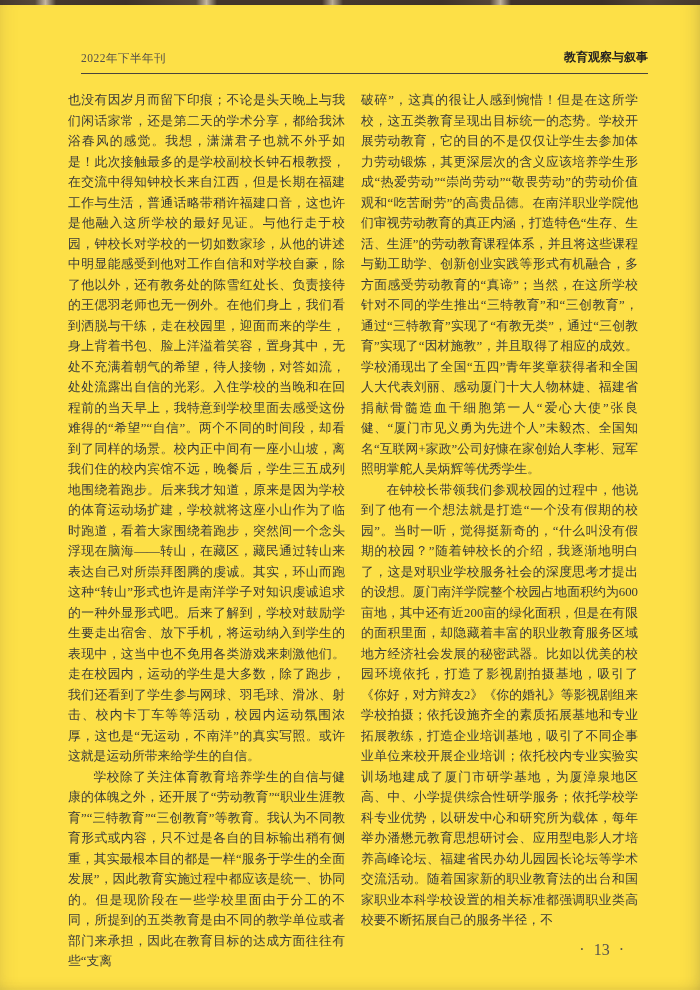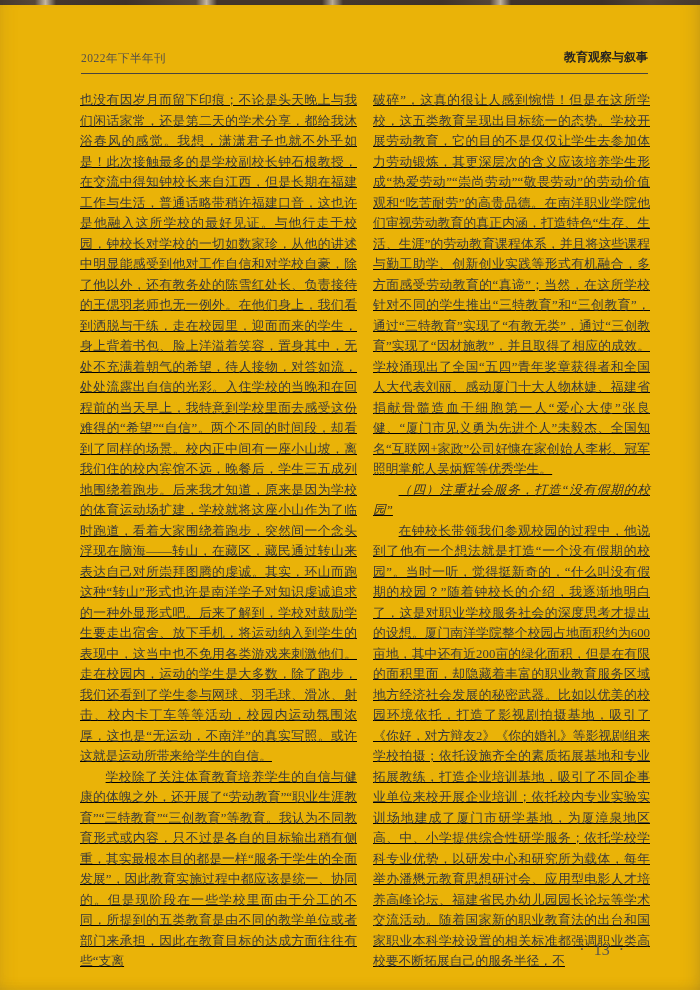--- a/index.html
+++ b/index.html
@@ -1,18 +1,18 @@
 <!DOCTYPE html>
 <html><head>
 <meta charset="utf-8">
 <style>
   html,body { margin:0; padding:0; background:#e8e5df; }
   .page {
     position:relative; width:700px; height:990px; margin:0 auto;
-    background:#eab308; overflow:hidden;
+    background:#fde047; overflow:hidden;
     font-family:"Liberation Serif","DejaVu Serif",serif;
   }
   .page::after {
     content:""; position:absolute; inset:0; pointer-events:none;
     box-shadow: inset -12px 0 20px -14px rgba(90,78,64,.38),
                 inset 12px 0 20px -14px rgba(90,78,64,.22),
                 inset 0 -10px 16px -12px rgba(90,78,64,.18);
   }
   .scan-edge {
     position:absolute; top:0; left:0; right:0; height:5px;
@@ -28,22 +28,22 @@
     display:flex; justify-content:space-between; align-items:flex-end;
     border-bottom:1.5px solid #49443d; padding-bottom:7px;
   }
   .header-left { font-size:11.5px; color:#55504a; letter-spacing:.5px; }
   .header-right {
     font-size:12px; font-weight:bold; color:#262321;
     font-family:"Liberation Sans","DejaVu Sans",sans-serif;
     text-align:center;
   }
   .body-cols {
-    position:absolute; top:90px; left:80px; width:570px;
-    display:flex; gap:16px;text-decoration:underline;
+    position:absolute; top:90px; left:68px; width:570px;
+    display:flex; gap:16px;
   }
   .col {
     width:283px; font-size:12.8px; line-height:20.5px;
     text-align:justify; text-justify:inter-ideograph;
     color:#3a3a3a; letter-spacing:0;
   }
   .col p { margin:0; }
   .indent { text-indent:2em; }
   .section-heading {
     font-style:italic; text-indent:2em; color:#34302b;
@@ -67,21 +67,20 @@
     <span class="header-right">教育观察与叙事</span>
   </div>
 
   <div class="body-cols">
     <div class="col">
       <p>也没有因岁月而留下印痕；不论是头天晚上与我们闲话家常，还是第二天的学术分享，都给我沐浴春风的感觉。我想，潇潇君子也就不外乎如是！此次接触最多的是学校副校长钟石根教授，在交流中得知钟校长来自江西，但是长期在福建工作与生活，普通话略带稍许福建口音，这也许是他融入这所学校的最好见证。与他行走于校园，钟校长对学校的一切如数家珍，从他的讲述中明显能感受到他对工作自信和对学校自豪，除了他以外，还有教务处的陈雪红处长、负责接待的王偲羽老师也无一例外。在他们身上，我们看到洒脱与干练，走在校园里，迎面而来的学生，身上背着书包、脸上洋溢着笑容，置身其中，无处不充满着朝气的希望，待人接物，对答如流，处处流露出自信的光彩。入住学校的当晚和在回程前的当天早上，我特意到学校里面去感受这份难得的“希望”“自信”。两个不同的时间段，却看到了同样的场景。校内正中间有一座小山坡，离我们住的校内宾馆不远，晚餐后，学生三五成列地围绕着跑步。后来我才知道，原来是因为学校的体育运动场扩建，学校就将这座小山作为了临时跑道，看着大家围绕着跑步，突然间一个念头浮现在脑海——转山，在藏区，藏民通过转山来表达自己对所崇拜图腾的虔诚。其实，环山而跑这种“转山”形式也许是南洋学子对知识虔诚追求的一种外显形式吧。后来了解到，学校对鼓励学生要走出宿舍、放下手机，将运动纳入到学生的表现中，这当中也不免用各类游戏来刺激他们。走在校园内，运动的学生是大多数，除了跑步，我们还看到了学生参与网球、羽毛球、滑冰、射击、校内卡丁车等等活动，校园内运动氛围浓厚，这也是“无运动，不南洋”的真实写照。或许这就是运动所带来给学生的自信。</p>
       <p class="indent">学校除了关注体育教育培养学生的自信与健康的体魄之外，还开展了“劳动教育”“职业生涯教育”“三特教育”“三创教育”等教育。我认为不同教育形式或内容，只不过是各自的目标输出稍有侧重，其实最根本目的都是一样“服务于学生的全面发展”，因此教育实施过程中都应该是统一、协同的。但是现阶段在一些学校里面由于分工的不同，所提到的五类教育是由不同的教学单位或者部门来承担，因此在教育目标的达成方面往往有些“支离</p>
     </div>
     <div class="col">
       <p>破碎”，这真的很让人感到惋惜！但是在这所学校，这五类教育呈现出目标统一的态势。学校开展劳动教育，它的目的不是仅仅让学生去参加体力劳动锻炼，其更深层次的含义应该培养学生形成“热爱劳动”“崇尚劳动”“敬畏劳动”的劳动价值观和“吃苦耐劳”的高贵品德。在南洋职业学院他们审视劳动教育的真正内涵，打造特色“生存、生活、生涯”的劳动教育课程体系，并且将这些课程与勤工助学、创新创业实践等形式有机融合，多方面感受劳动教育的“真谛”；当然，在这所学校针对不同的学生推出“三特教育”和“三创教育”，通过“三特教育”实现了“有教无类”，通过“三创教育”实现了“因材施教”，并且取得了相应的成效。学校涌现出了全国“五四”青年奖章获得者和全国人大代表刘丽、感动厦门十大人物林婕、福建省捐献骨髓造血干细胞第一人“爱心大使”张良健、“厦门市见义勇为先进个人”未毅杰、全国知名“互联网+家政”公司好慷在家创始人李彬、冠军照明掌舵人吴炳辉等优秀学生。</p>
-      <p class="section-heading">（四）注重社会服务，打造“没有假期的校园”</p>
       <p class="indent">在钟校长带领我们参观校园的过程中，他说到了他有一个想法就是打造“一个没有假期的校园”。当时一听，觉得挺新奇的，“什么叫没有假期的校园？”随着钟校长的介绍，我逐渐地明白了，这是对职业学校服务社会的深度思考才提出的设想。厦门南洋学院整个校园占地面积约为600亩地，其中还有近200亩的绿化面积，但是在有限的面积里面，却隐藏着丰富的职业教育服务区域地方经济社会发展的秘密武器。比如以优美的校园环境依托，打造了影视剧拍摄基地，吸引了《你好，对方辩友2》《你的婚礼》等影视剧组来学校拍摄；依托设施齐全的素质拓展基地和专业拓展教练，打造企业培训基地，吸引了不同企事业单位来校开展企业培训；依托校内专业实验实训场地建成了厦门市研学基地，为厦漳泉地区高、中、小学提供综合性研学服务；依托学校学科专业优势，以研发中心和研究所为载体，每年举办潘懋元教育思想研讨会、应用型电影人才培养高峰论坛、福建省民办幼儿园园长论坛等学术交流活动。随着国家新的职业教育法的出台和国家职业本科学校设置的相关标准都强调职业类高校要不断拓展自己的服务半径，不</p>
     </div>
   </div>
 
   <div class="footer">
     <span class="pgdot">·</span><span class="pgnum">13</span><span class="pgdot">·</span>
   </div>
 
 </div>
 

